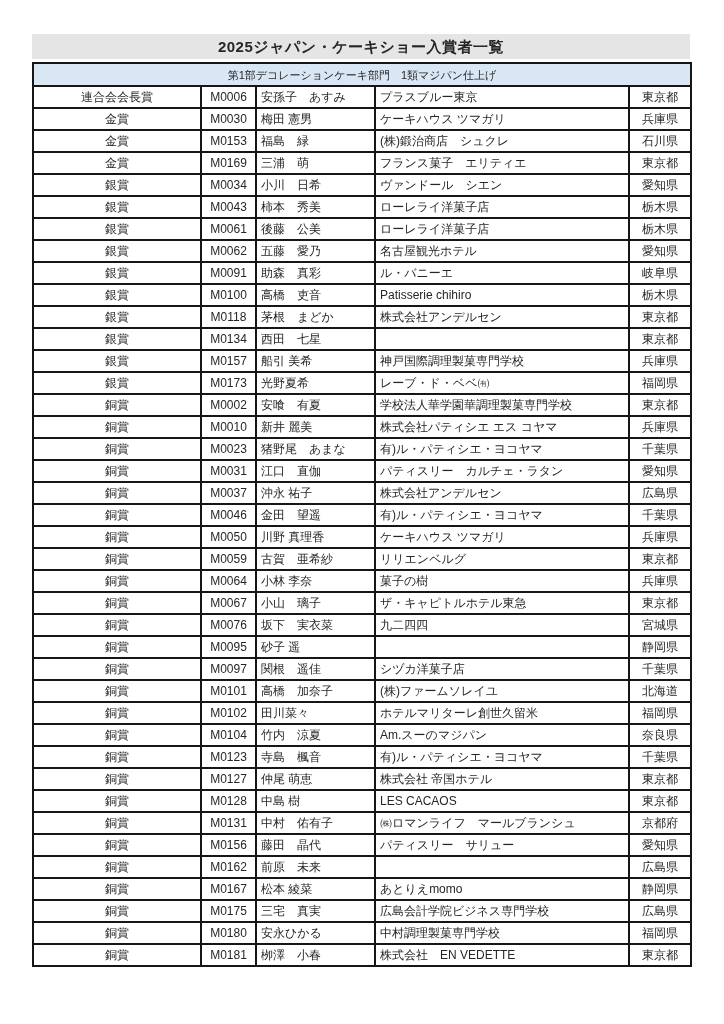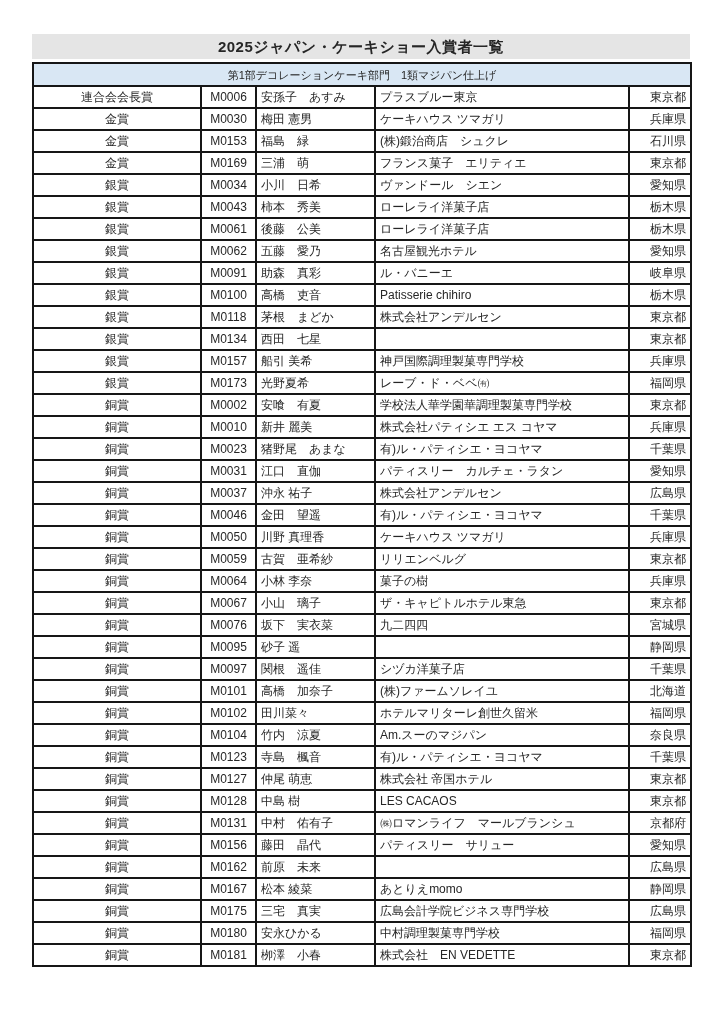--- a/index.html
+++ b/index.html
@@ -48,21 +48,21 @@
   tr.section-row td {
     background: #d9e7f4;
     text-align: center;
     font-size: 11px;
     height: 19px;
   }
   td.cell-award { text-align: center; margin-left: 8px; }
   td.cell-id    { text-align: center; }
   td.cell-name  { text-align: left; }
   td.cell-shop  { text-align: left; }
-  td.cell-pref  { text-align: right; }
+  td.cell-pref  { text-align: center; }
   col.c-award { width: 168px; }
   col.c-id    { width: 55px;  }
   col.c-name  { width: 119px; }
   col.c-shop  { width: 254px; }
   col.c-pref  { width: 62px;  }
 </style>
 </head>
 <body>
 
 <div class="sheet">

